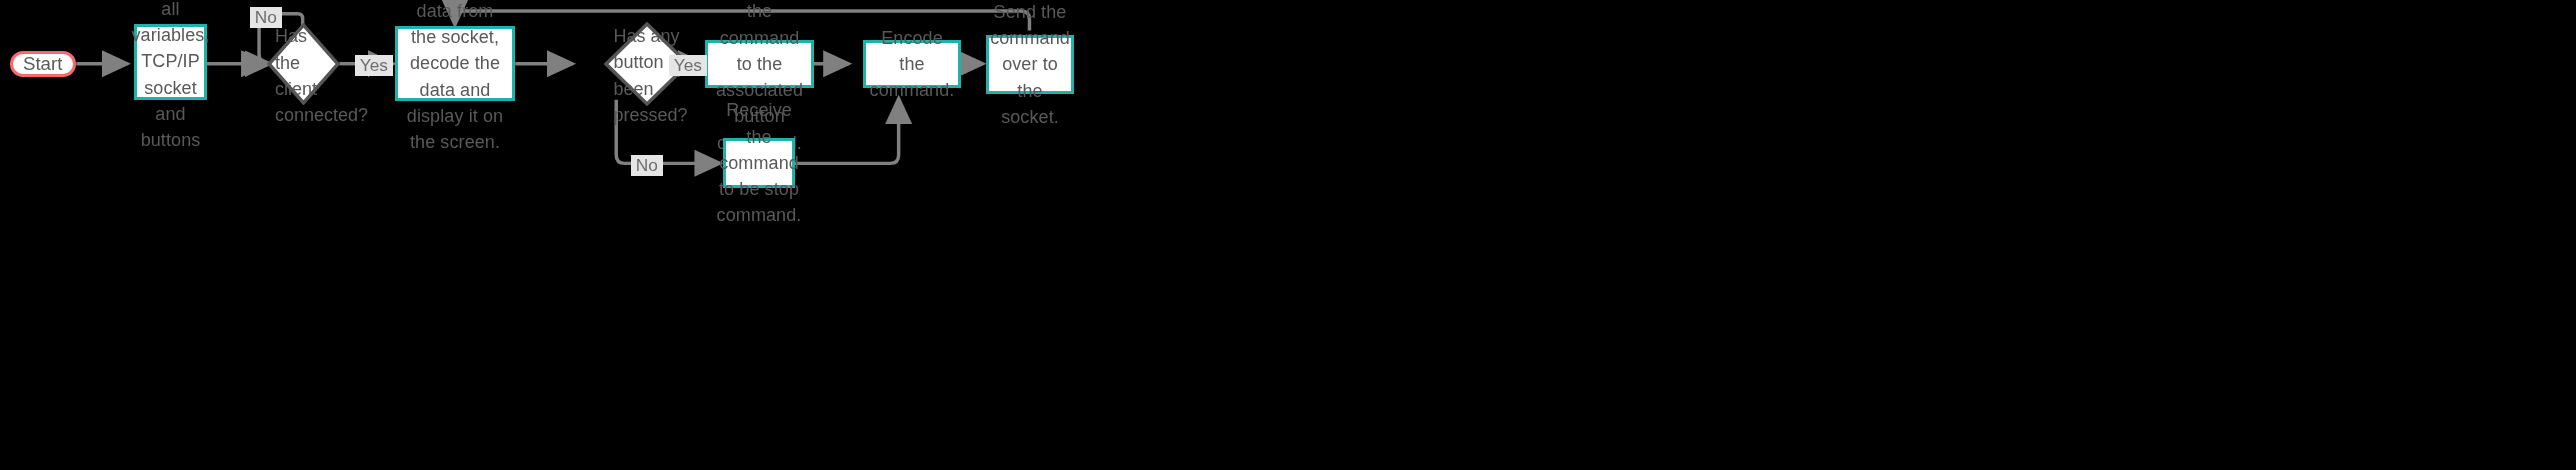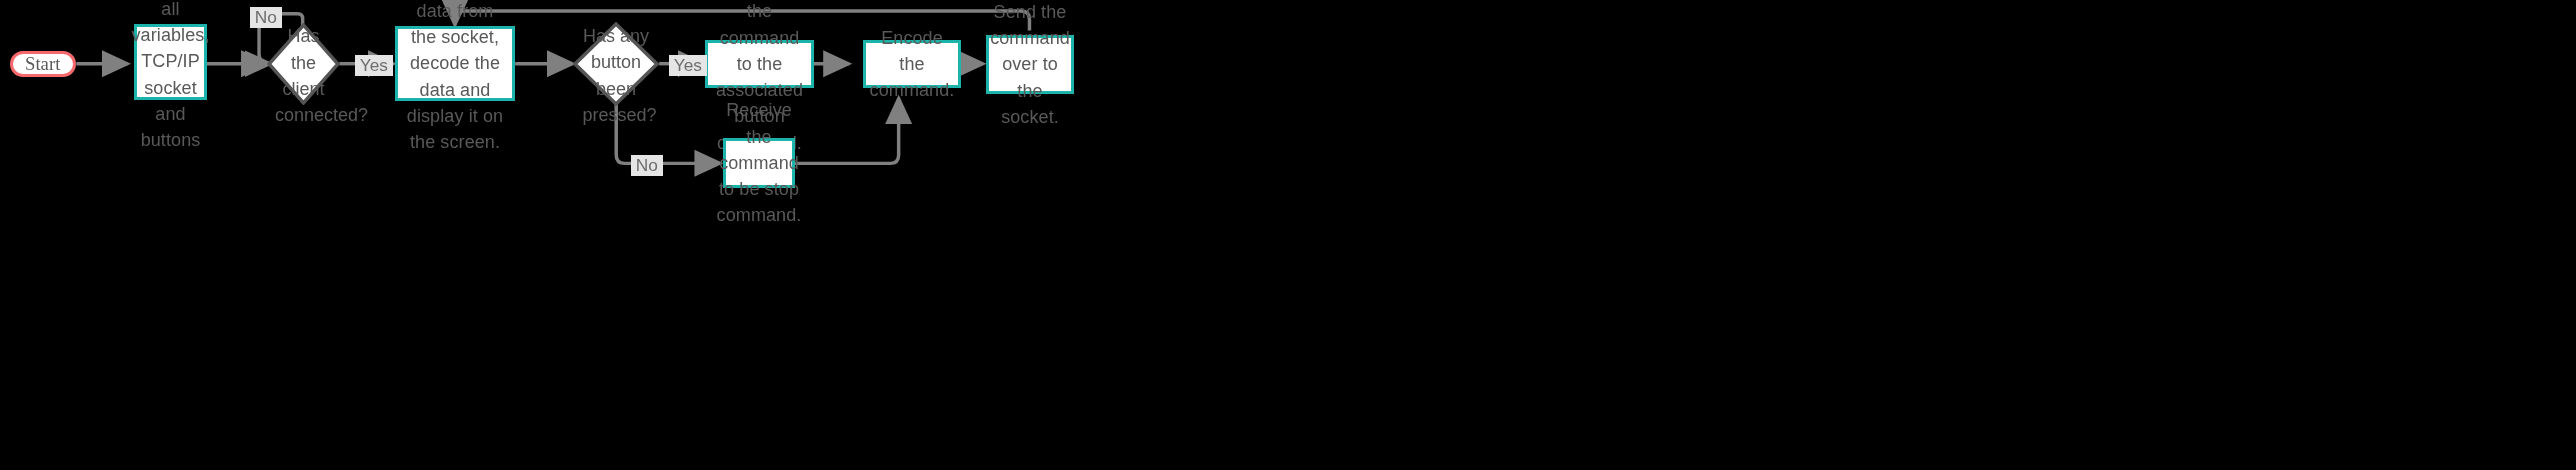--- a/index.html
+++ b/index.html
@@ -41,39 +41,38 @@
     padding: 2.8px 7px;
     font-size: 18px;
     line-height: 1.46;
     letter-spacing: 0.1px;
   }
 
   .terminator {
     border: 3.5px solid #F8696E;
     border-radius: 26px;
     font-size: 18.7px;
-    font-family: Liberation Serif, serif;
   }
 
   .decision-wrap {
     position: absolute;
     display: flex;
     align-items: center;
     justify-content: center;
   }
   .decision-shape {
     position: absolute;
     left: 0; top: 0;
     width: 100%;
     height: 100%;
   }
   .decision-label {
     position: relative;
     z-index: 2;
-    text-align: center;
+    text-align: left;
     color: #595959;
     font-size: 18px;
     line-height: 1.46;
     width: 78%;
     margin-top: 24px;
   }
 
   
   .edge-label {
     position: absolute;
@@ -138,21 +137,21 @@
     <svg class="decision-shape" viewBox="0 0 105 118" preserveAspectRatio="none" xmlns="http://www.w3.org/2000/svg">
       <polygon points="52.5,3 102,59 52.5,115 3,59" fill="#ffffff" stroke="#555555" stroke-width="5"></polygon>
     </svg>
     <div class="decision-label">Has the client connected?</div>
   </div>
 
   <div class="node proc" style="left:395px; top:26px; width:120px; height:75px;">
     <span>Receive data from the socket, decode the data and display it on the screen.</span>
   </div>
 
-  <div class="decision-wrap" style="left:573px; top:21.5px; width:86px; height:84px;">
+  <div class="decision-wrap" style="left:604px; top:21.5px; width:86px; height:84px;">
     <svg class="decision-shape" viewBox="0 0 124 122" preserveAspectRatio="none" xmlns="http://www.w3.org/2000/svg">
       <polygon points="62,3 121,61 62,119 3,61" fill="#ffffff" stroke="#555555" stroke-width="5"></polygon>
     </svg>
     <div class="decision-label">Has any button been pressed?</div>
   </div>
 
   <div class="node proc" style="left:705px; top:40px; width:109px; height:48px;">
     <span>Change the command to the associated button command.</span>
   </div>
 

